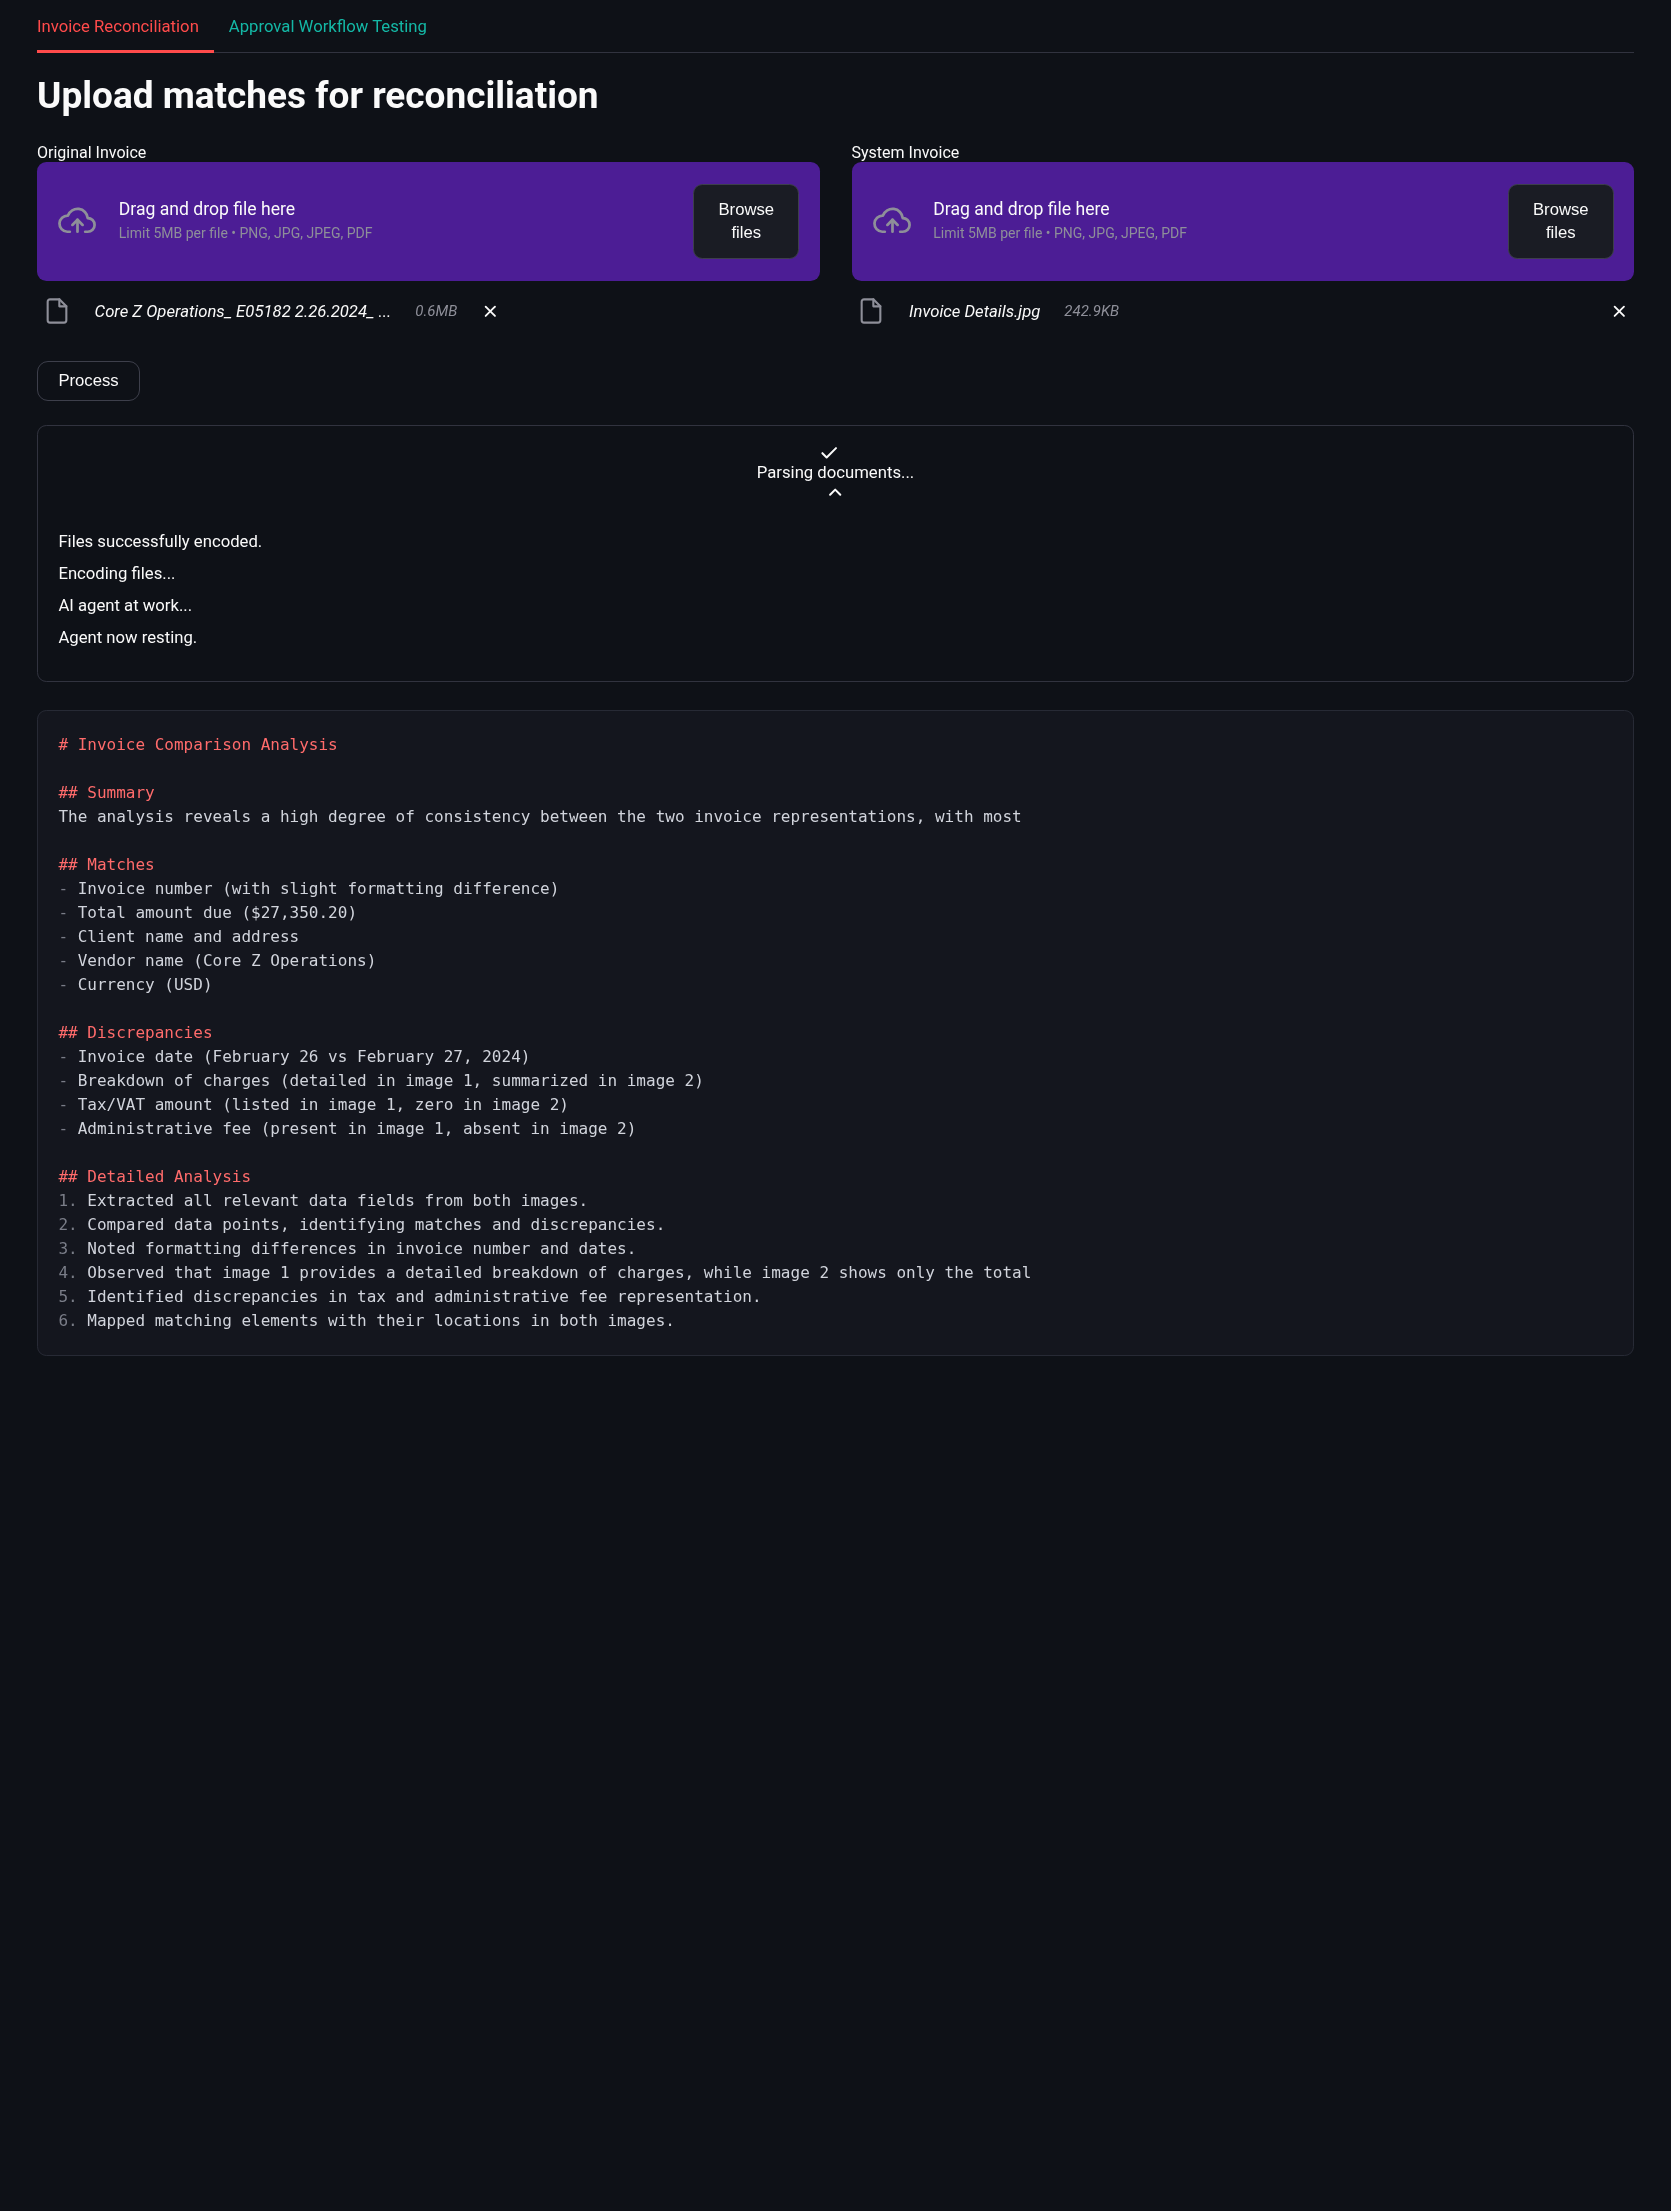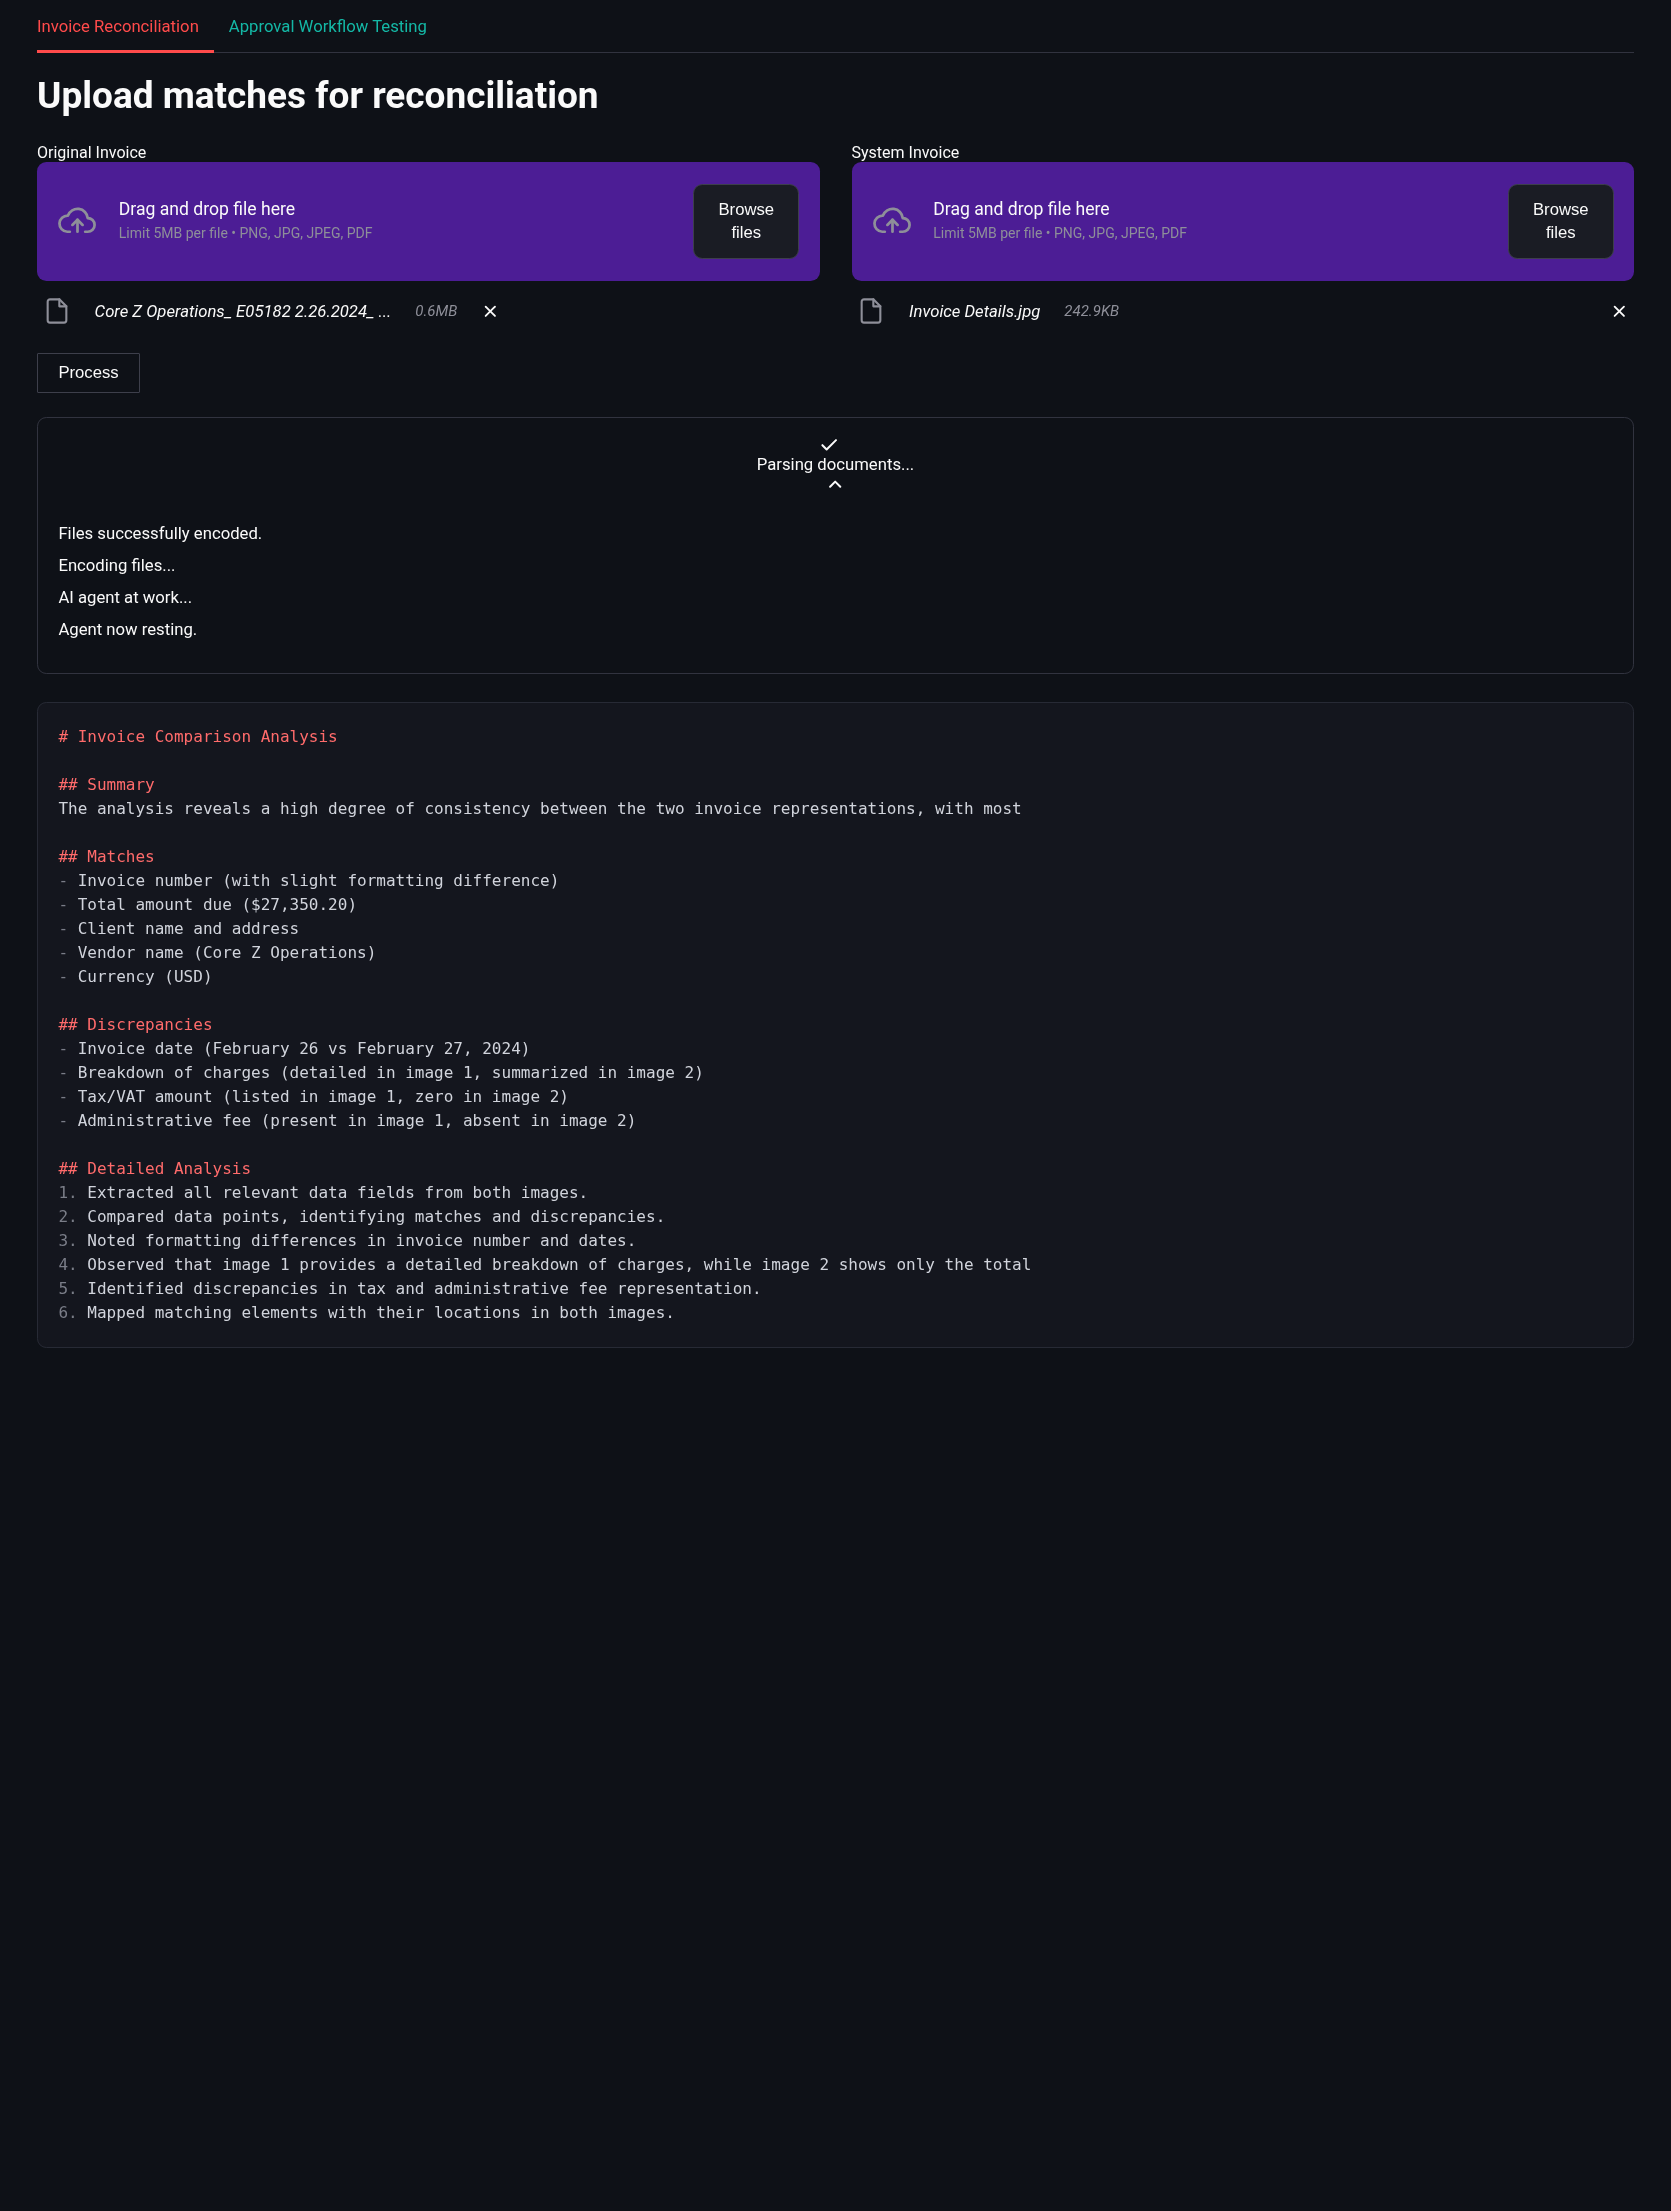--- a/index.html
+++ b/index.html
@@ -78,25 +78,25 @@
       color: #fafafa;
       white-space: nowrap;
       overflow: hidden;
       text-overflow: ellipsis;
       max-width: 334px;
     }
     .file-size { font-size: 15px; color: #8e8f99; }
     .file-spacer { flex: 1; }
     
     .process-btn {
-      margin-top: 20px;
+      margin-top: 28px;
       background: transparent;
       border: 0.9px solid #3d3f4b;
       color: #fafafa;
-      border-radius: 1px;
+      border-radius: 11px;
       padding: 9.3px 20.4px;
       font-size: 16.7px;
       cursor: pointer;
     }
     
     .expander {
       margin-top: 24px;
       border: 0.9px solid #31333f;
       border-radius: 9.3px;
       overflow: hidden;

